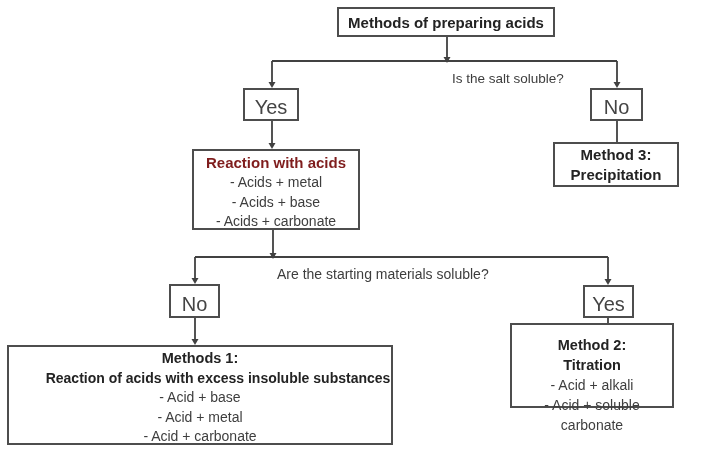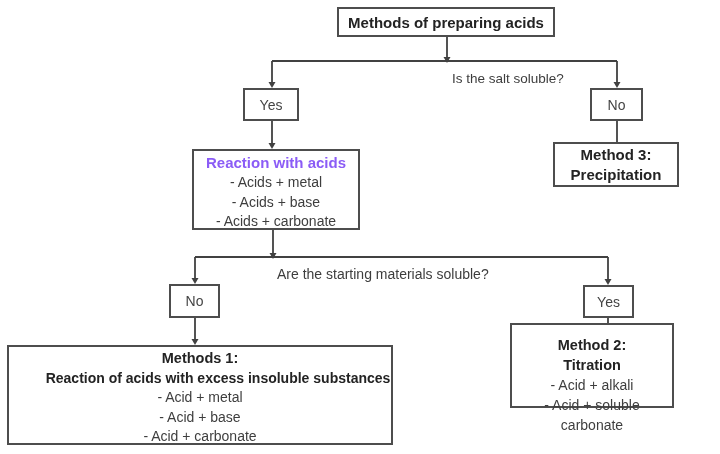--- a/index.html
+++ b/index.html
@@ -36,22 +36,23 @@
     align-items: center;
     justify-content: center;
   }
   .title-box {
     left: 337px; top: 7px; width: 218px; height: 30px;
     font-weight: bold;
     font-size: 15px;
     color: #232323;
   }
   .decision {
-    font-size: 14px;
+    font-size: 20px;
     color: #444444;
+    align-items: flex-end;
   }
   .decision.yes1 { left: 243px; top: 88px; width: 56px; height: 33px; }
   .decision.no1  { left: 590px; top: 88px; width: 53px; height: 33px; }
   .decision.no2  { left: 169px; top: 284px; width: 51px; height: 34px; }
   .decision.yes2 { left: 583px; top: 285px; width: 51px; height: 33px; }
   .question {
     position: absolute;
     font-size: 13.5px;
     color: #3d3d3d;
     white-space: nowrap;
@@ -59,21 +60,21 @@
   }
   .question.q1 { left: 452px; top: 43px; }
   .question.q2 { left: 277px; top: 238px; font-size: 14px; }
   .reaction-box {
     left: 192px; top: 149px; width: 168px; height: 81px;
     padding-top: 2px;
   }
   .reaction-box .hd {
     font-weight: bold;
     font-size: 15px;
-    color: #8b5cf6;
+    color: #7f1d1d;
     line-height: 20px;
   }
   .reaction-box .it {
     font-size: 14px;
     line-height: 19.5px;
   }
   .method3-box {
     left: 553px; top: 142px; width: 126px; height: 45px;
     padding-top: 1px;
   }
@@ -179,22 +180,22 @@
     <span>No</span>
   </div>
 
   <div class="box decision yes2 flex-center">
     <span>Yes</span>
   </div>
 
   <div class="box method1-box">
     <div class="hd">Methods 1:</div>
     <div class="hd long">Reaction of acids with excess insoluble substances</div>
+    <div class="it">- Acid + base</div>
     <div class="it">- Acid + metal</div>
-    <div class="it">- Acid + base</div>
     <div class="it">- Acid + carbonate</div>
   </div>
 
   <div class="box method2-box">
     <div class="hd">Method 2:</div>
     <div class="hd">Titration</div>
     <div class="it">- Acid + alkali</div>
     <div class="it">- Acid + soluble carbonate</div>
   </div>
 

